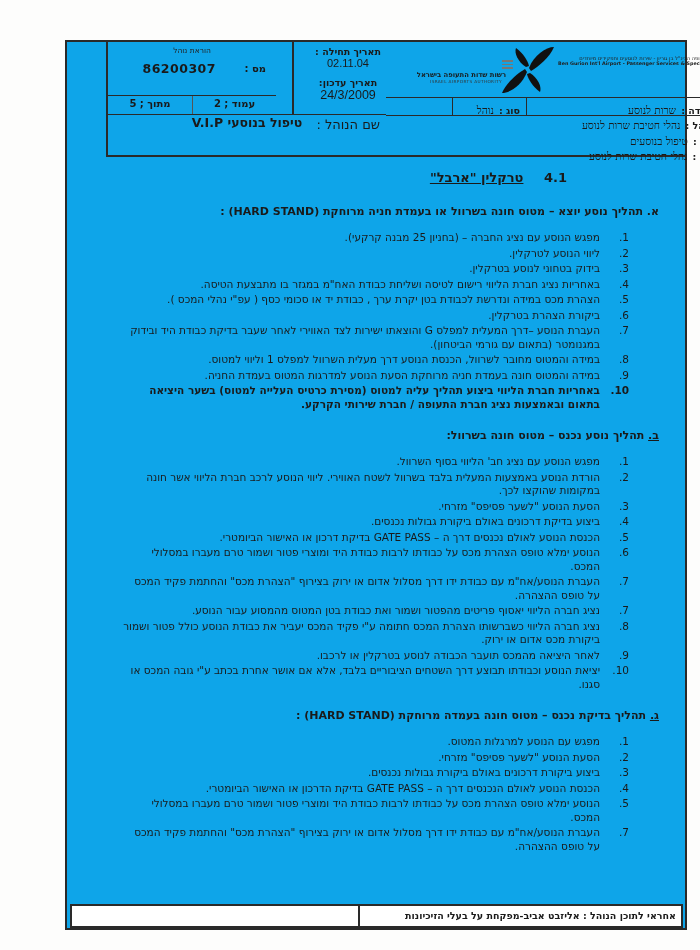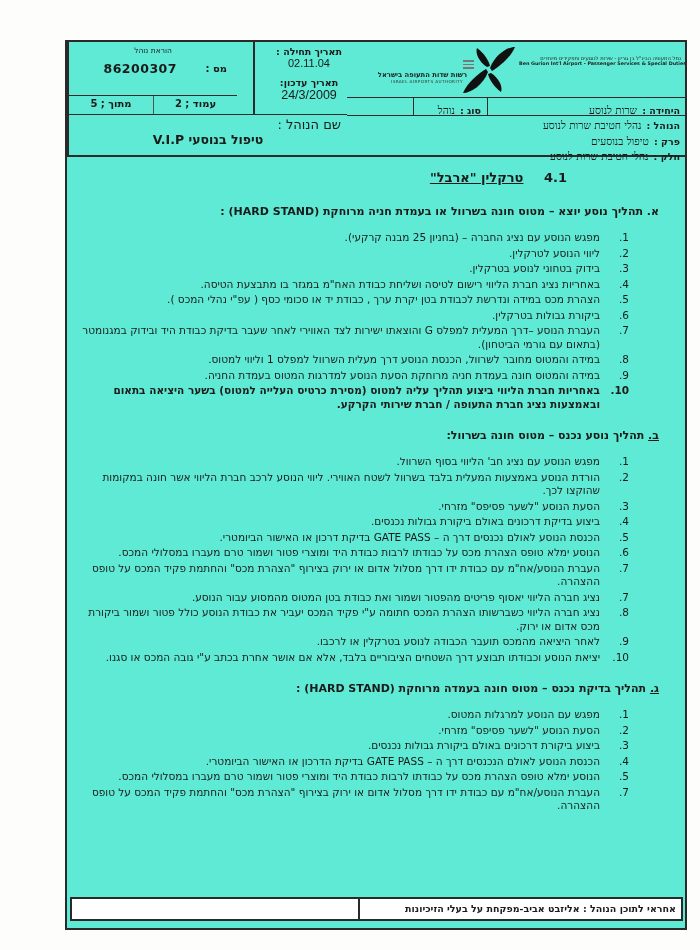--- a/index.html
+++ b/index.html
@@ -1,39 +1,39 @@
 <!DOCTYPE html>
 <html lang="he"><head>
 <meta charset="utf-8">
 <style>
   html,body{margin:0;padding:0;background:#e9e9e7;}
   .page{position:relative;width:700px;height:950px;background:#fdfdfc;color:#1a1a1a;
         font-family:"DejaVu Sans",sans-serif;direction:rtl;overflow:hidden;}
   .frame{position:absolute;left:65px;top:40px;width:622px;height:890px;
-         border:2px solid #2a2a2a;box-sizing:border-box;background:#5eead4;}
+         border:2px solid #2a2a2a;box-sizing:border-box;background:#0ea5e9;padding-left:39px;}
 
   
   .hdr{position:relative;height:115px;border-bottom:2px solid #2a2a2a;box-sizing:border-box;}
   .hdr .cell{position:absolute;box-sizing:border-box;}
   .c-num{left:0;top:0;width:170px;height:53px;border-left:2px solid #2a2a2a;}
   .form-label{font-size:7.5px;text-align:center;margin-top:4px;color:#222;}
   .num-row{display:flex;align-items:center;padding:6px 10px 0 6px;}
   .num-row .lbl{font-weight:bold;font-size:10px;}
   .num-row .val{flex:1;text-align:center;font-weight:bold;font-size:12.5px;letter-spacing:.5px;}
   .c-page{left:0;top:53px;width:170px;height:19px;border-left:2px solid #2a2a2a;
           border-top:1.5px solid #2a2a2a;display:flex;}
   .c-page .half{width:50%;text-align:center;font-weight:bold;font-size:10px;padding-top:2px;box-sizing:border-box;}
   .c-page .half.first{border-left:1px solid #555;}
   .c-dates{left:186px;top:0;width:110px;height:72px;border-left:2px solid #2a2a2a;text-align:center;}
   .d-lbl{font-weight:bold;font-size:9.5px;margin-top:4px;}
   .d-val{font-size:11px;font-family:Liberation Sans, sans-serif;}
   .d-val.big{font-size:12.5px;}
   .c-name{left:0;top:72px;width:280px;height:43px;border-left:2px solid #2a2a2a;border-top:1.5px solid #2a2a2a;}
   .name-lbl{position:absolute;top:2px;right:6px;font-weight:normal;font-size:13px;}
-  .name-val{text-align:center;margin-top:17px;font-weight:bold;font-size:12.5px;}
+  .name-val{text-align:center;margin-top:0;font-weight:bold;font-size:12.5px;}
   .c-right{left:280px;top:0;width:338px;height:115px;}
   .logo-row{position:relative;height:55px;}
   .org-block{position:absolute;left:40px;top:29px;width:80px;text-align:center;}
   .org-he{font-weight:bold;font-size:6.8px;white-space:nowrap;}
   .org-en{font-size:4.2px;letter-spacing:.4px;white-space:nowrap;color:#333;}
   .logo-icon{position:absolute;left:112px;top:3px;width:60px;height:50px;}
   .logo-lines{position:absolute;left:116px;top:16px;width:11px;}
   .logo-lines div{height:1.5px;background:#777;margin:2px 0;}
   .sub-block{position:absolute;left:172px;top:13px;width:162px;text-align:right;}
   .sub-he{font-size:5.2px;color:#222;white-space:nowrap;}
@@ -54,21 +54,21 @@
   .sec-head .sec-title{}
   .sec-head .sec-letter.u{text-decoration:underline;}
   .items{margin-top:13px;}
   .item{display:flex;margin:0 56px 2px 14px;font-size:10.5px;line-height:13.5px;}
   .item .n{min-width:22px;text-align:right;flex:none;margin-left:7px;}
   .item .t{flex:1;}
   .item.bold{font-weight:bold;}
   .sec+ .sec .sec-head{margin-top:18px;}
 
   
-  .footer{position:absolute;left:3px;right:2px;bottom:7px;height:24px;border:2px solid #2a2a2a;
+  .footer{position:absolute;left:3px;right:2px;bottom:0;height:24px;border:2px solid #2a2a2a;
           display:flex;box-sizing:border-box;background:#fff;}
   .f-text{width:53%;border-left:2px solid #2a2a2a;box-sizing:border-box;
           font-weight:bold;font-size:9.5px;padding:4px 5px 0 0;white-space:nowrap;}
   .f-empty{flex:1;}
 </style>
 </head>
 <body>
 
 <div class="page">
   <div class="frame">
@@ -174,21 +174,21 @@
             <div class="item">
               <span class="n">4.</span>
               <span class="t">באחריות נציג חברת הליווי רישום לטיסה ושליחת כבודת האח"מ במגזר בו מתבצעת הטיסה.</span>
             </div>
             <div class="item">
               <span class="n">5.</span>
               <span class="t">הצהרת מכס במידה ונדרשת לכבודת בטן יקרת ערך , כבודת יד או סכומי כסף ( עפ"י נהלי המכס ).</span>
             </div>
             <div class="item">
               <span class="n">6.</span>
-              <span class="t">ביקורת גבולות בטרקלין.</span>
+              <span class="t">ביקורת הצהרת בטרקלין.</span>
             </div>
             <div class="item">
               <span class="n">7.</span>
               <span class="t">העברת הנוסע –דרך המעלית למפלס G והוצאתו ישירות לצד האווירי לאחר שעבר בדיקת כבודת היד ובידוק במגנומטר (בתאום עם גורמי הביטחון).</span>
             </div>
             <div class="item">
               <span class="n">8.</span>
               <span class="t">במידה והמטוס מחובר לשרוול, הכנסת הנוסע דרך מעלית השרוול למפלס 1 וליווי למטוס.</span>
             </div>
             <div class="item">

